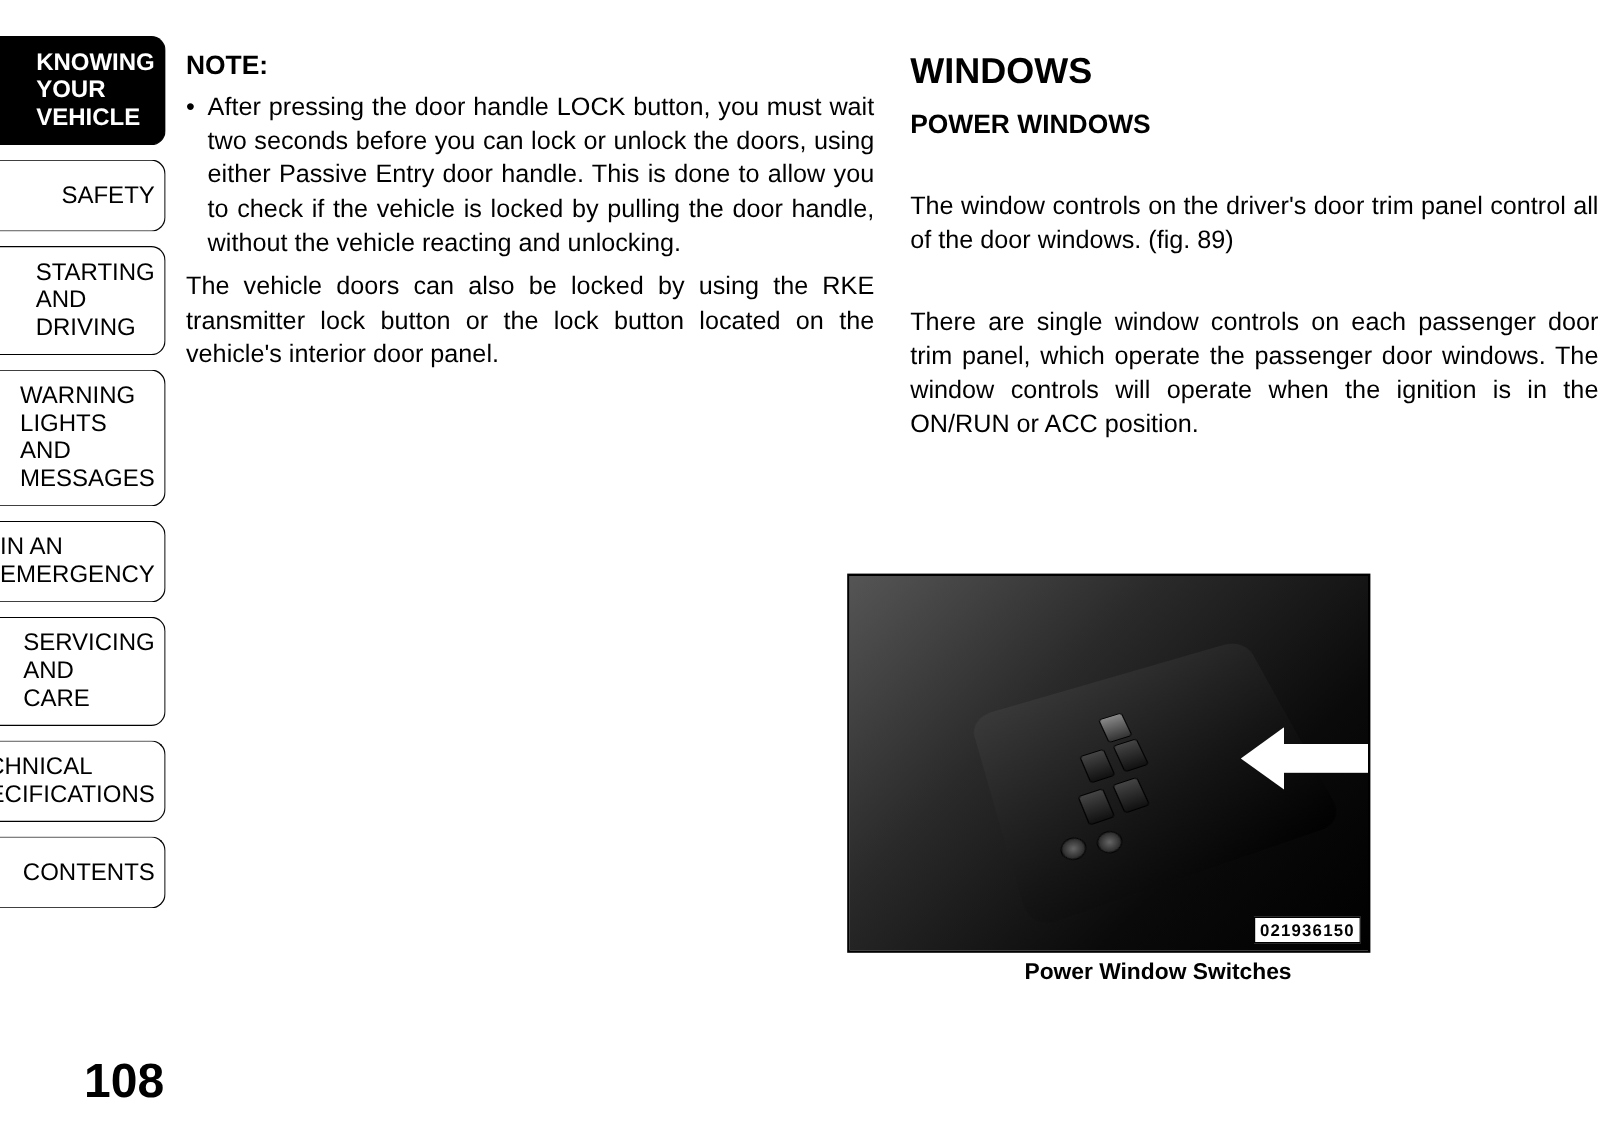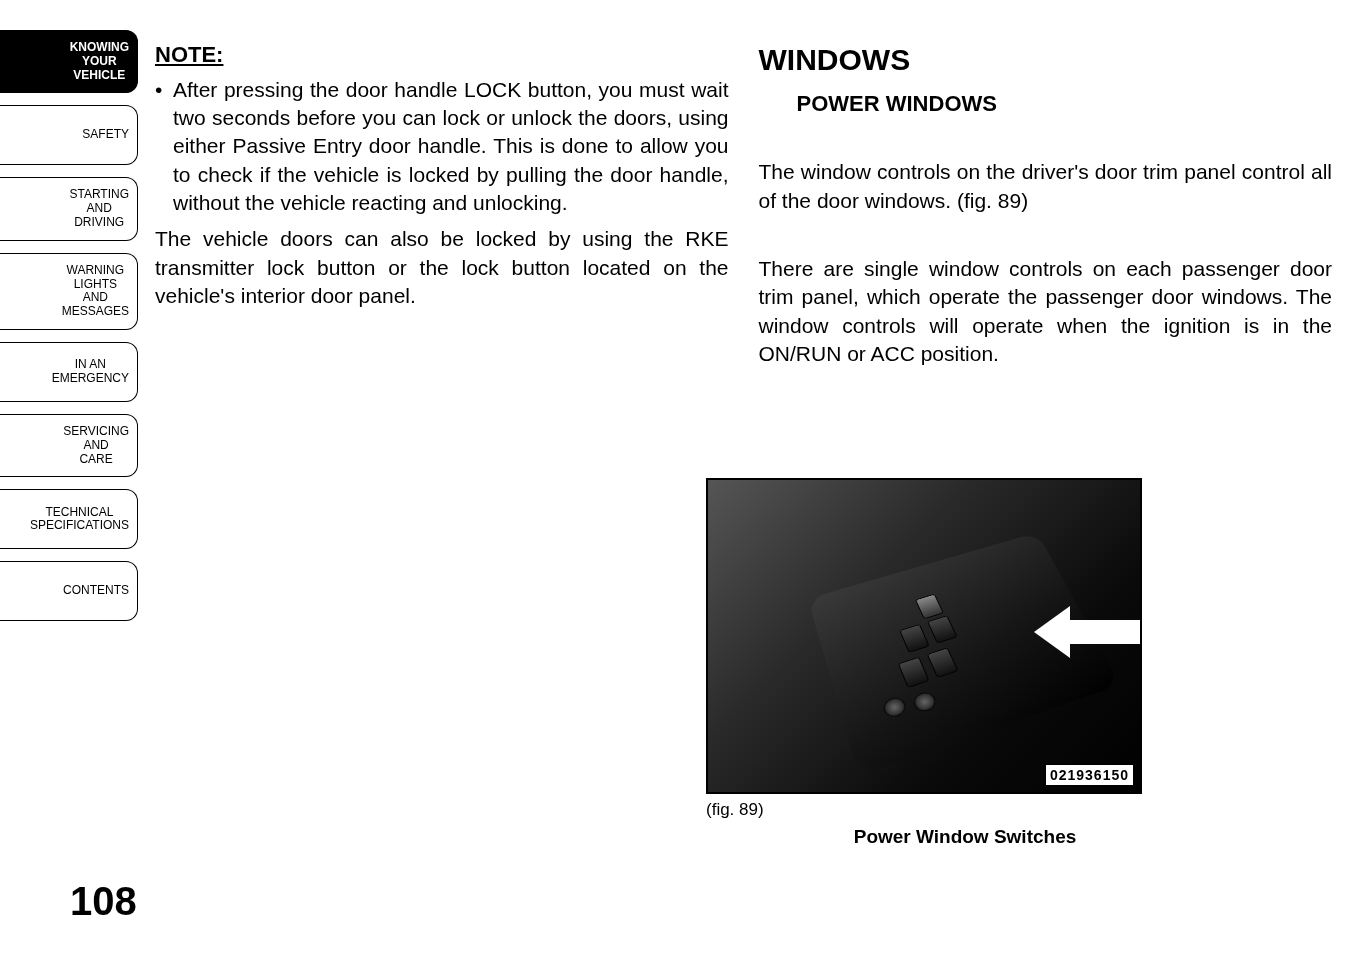--- a/index.html
+++ b/index.html
@@ -19,22 +19,22 @@
     display: flex;
     flex-direction: column;
     gap: 12px;
   }
   .tab {
     background: #fff;
     border: 1px solid #000;
     border-left: none;
     border-radius: 0 12px 12px 0;
     padding: 10px 8px 10px 4px;
-    text-align: center;
-    font-size: 12px;
+    text-align: left;
+    font-size: 20px;
     line-height: 1.15;
     font-family: 'Arial Narrow', Arial, sans-serif;
     font-stretch: condensed;
     color: #000;
     min-height: 60px;
     display: flex;
     align-items: center;
     justify-content: flex-end;
   }
   .tab.active {
@@ -53,21 +53,20 @@
   }
   .col {
     flex: 1;
     font-size: 21px;
     line-height: 1.35;
   }
   .note-heading {
     font-weight: bold;
     font-size: 22px;
     margin-bottom: 6px;
-    text-decoration: underline;
   }
   ul.bullets {
     list-style: none;
     padding: 0;
   }
   ul.bullets li {
     position: relative;
     padding-left: 18px;
     text-align: justify;
     margin-bottom: 8px;
@@ -84,21 +83,20 @@
   }
   .h1 {
     font-weight: bold;
     font-size: 30px;
     margin-bottom: 8px;
   }
   .h2 {
     font-weight: bold;
     font-size: 22px;
     margin-bottom: 2px;
-    margin-left: 38px;
   }
   .col-right p {
     text-align: justify;
     margin-bottom: 10px;
     margin-top: 40px;
   }
   .figure-wrap {
     position: absolute;
     left: 706px;
     top: 478px;
@@ -263,17 +261,16 @@
       <div class="sw sw5"></div>
       <div class="sw sw6"></div>
       <div class="sw sw7"></div>
     </div>
     <div class="arrow">
       <div class="arrow-head"></div>
       <div class="arrow-shaft"></div>
     </div>
     <div class="figure-id">021936150</div>
   </div>
-  <div class="fig-ref">(fig. 89)</div>
   <div class="fig-caption">Power Window Switches</div>
 </div>
 
 <div class="page-number">108</div>
 
 </body></html>

